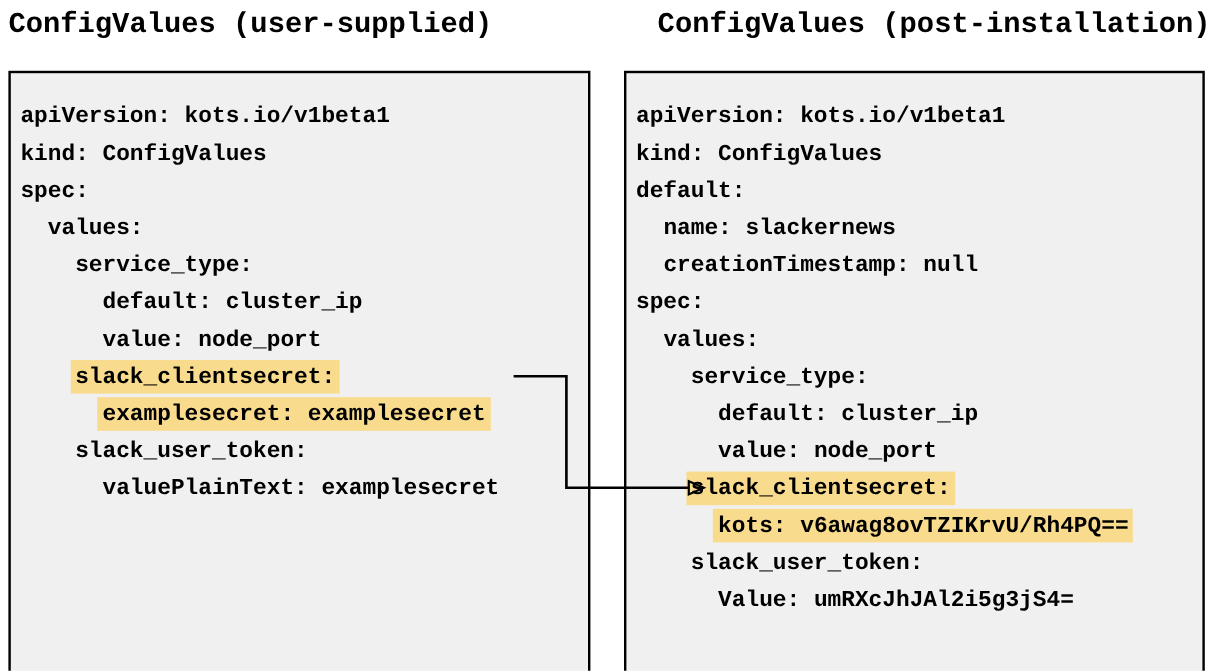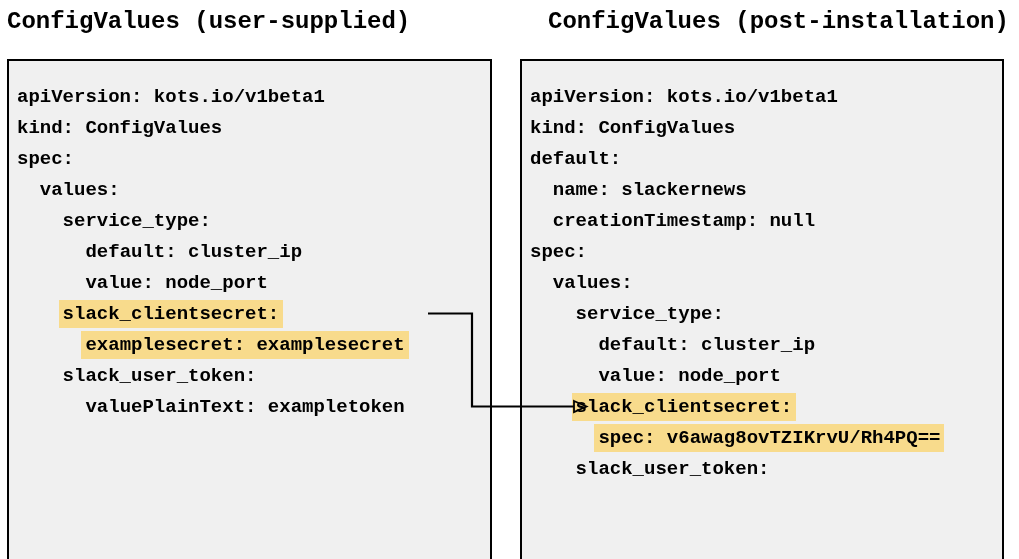--- a/index.html
+++ b/index.html
@@ -81,21 +81,21 @@
     <div class="line"><span>      </span><span>default: cluster_ip</span></div>
 
     <div class="line"><span>      </span><span>value: node_port</span></div>
 
     <div class="line"><span>    </span><span class="hl">slack_clientsecret:</span></div>
 
     <div class="line"><span>      </span><span class="hl">examplesecret: examplesecret</span></div>
 
     <div class="line"><span>    </span><span>slack_user_token:</span></div>
 
-    <div class="line"><span>      </span><span>valuePlainText: exampletoken</span></div>
+    <div class="line"><span>      </span><span>valuePlainText: examplesecret</span></div>
   </div>
 
 <div class="config-panel right">
 
     <div class="line"><span></span><span>apiVersion: kots.io/v1beta1</span></div>
 
     <div class="line"><span></span><span>kind: ConfigValues</span></div>
 
     <div class="line"><span></span><span>default:</span></div>
 
@@ -108,22 +108,23 @@
     <div class="line"><span>  </span><span>values:</span></div>
 
     <div class="line"><span>    </span><span>service_type:</span></div>
 
     <div class="line"><span>      </span><span>default: cluster_ip</span></div>
 
     <div class="line"><span>      </span><span>value: node_port</span></div>
 
     <div class="line"><span>    </span><span class="hl">slack_clientsecret:</span></div>
 
-    <div class="line"><span>      </span><span class="hl">spec: v6awag8ovTZIKrvU/Rh4PQ==</span></div>
+    <div class="line"><span>      </span><span class="hl">kots: v6awag8ovTZIKrvU/Rh4PQ==</span></div>
 
     <div class="line"><span>    </span><span>slack_user_token:</span></div>
 
+    <div class="line"><span>      </span><span>Value: umRXcJhJAl2i5g3jS4=</span></div>
   </div>
 
 <svg class="arrow-overlay" viewBox="0 0 1019 559" xmlns="http://www.w3.org/2000/svg">
   <path d="M 428 313.5 H 472 V 406.5 H 574" fill="none" stroke="#000000" stroke-width="2.2"></path>
   <polygon points="574,401 586.5,406.5 574,412" fill="none" stroke="#000000" stroke-width="1.8"></polygon>
 </svg>
 
 </body></html>

